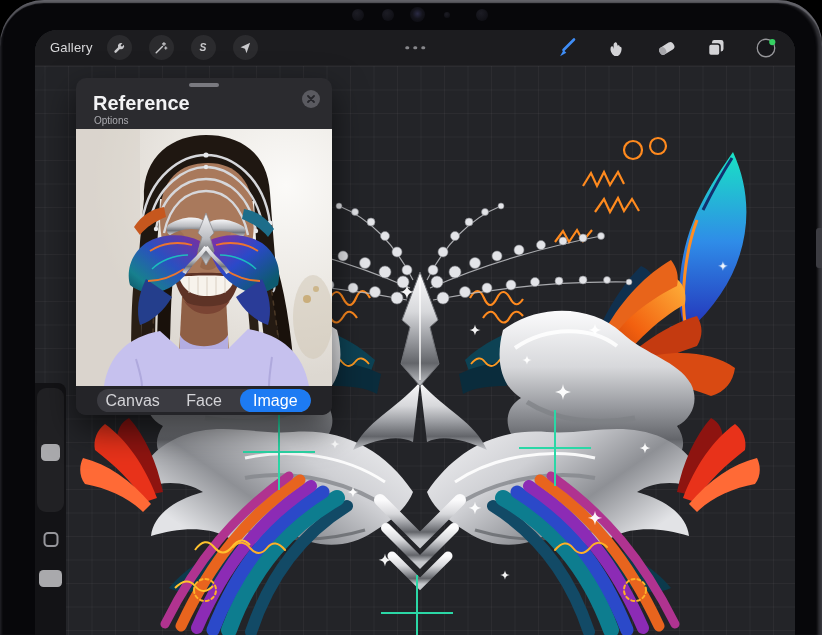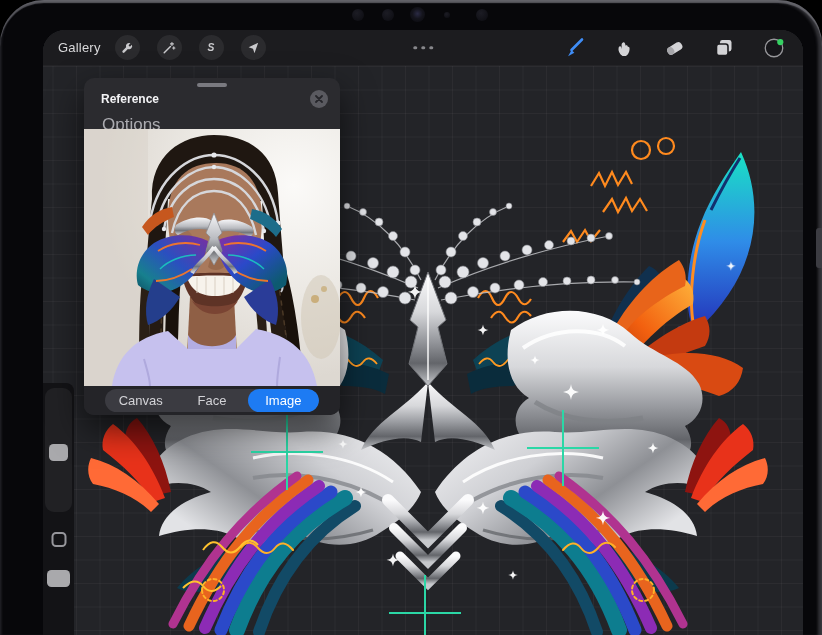--- a/index.html
+++ b/index.html
@@ -13,21 +13,21 @@
                inset 2px 0 2px rgba(70,70,78,.28);}
   .cam-dot{position:absolute;border-radius:50%;background:radial-gradient(circle at 40% 35%, #1c1c24 0%, #101016 70%);}
   .cam-dot.d1{left:352px;top:9px;width:12px;height:12px;}
   .cam-dot.d2{left:382px;top:9px;width:12px;height:12px;}
   .cam-dot.d3{left:410px;top:7px;width:15px;height:15px;background:radial-gradient(circle at 50% 45%, #2a2a44 0%, #14141c 45%, #0e0e14 75%);}
   .cam-dot.d4{left:444px;top:12px;width:6px;height:6px;}
   .cam-dot.d5{left:476px;top:9px;width:12px;height:12px;}
   .side-button{position:absolute;right:0;top:228px;width:6px;height:40px;background:#3c3c42;border-radius:3px 0 0 3px;}
 
   
-  .screen{position:absolute;left:43px;top:30px;width:760px;height:605px;
+  .screen{position:absolute;left:35px;top:30px;width:760px;height:605px;
     background:#232428;border-radius:22px 22px 0 0;overflow:hidden;}
 
   .canvas{position:absolute;inset:0;background-color:#232428;
     background-image:linear-gradient(rgba(255,255,255,.04) 1px,transparent 1px),
                      linear-gradient(90deg,rgba(255,255,255,.04) 1px,transparent 1px);
     background-size:23.5px 23.5px;background-position:9.5px 36px;}
   .artwork{position:absolute;inset:0;}
 
   
   .crosshair{position:absolute;width:72px;height:76px;pointer-events:none;}
@@ -61,30 +61,30 @@
   .handle-size{top:56px;}
   .handle-opacity{position:absolute;left:4px;right:4px;top:187px;height:17px;background:#a9a9ac;border-radius:4.5px;}
   .modify-btn{position:absolute;left:50%;transform:translateX(-50%);top:149px;width:15px;height:15px;
     border:2px solid #96969b;border-radius:4.5px;background:transparent;}
 
   
   .ref-panel{position:absolute;left:41px;top:48px;width:256px;height:337px;background:#2b2b2f;
     border-radius:10px;box-shadow:0 14px 34px rgba(0,0,0,.6);z-index:7;}
   .ref-grab{position:absolute;top:5px;left:50%;transform:translateX(-50%);width:30px;height:3.5px;
     background:#7a7a80;border-radius:2px;}
-  .ref-title{position:absolute;left:17px;top:14px;color:#f3f3f5;font-size:12px;font-weight:700;}
-  .ref-subtitle{position:absolute;left:18px;top:37px;color:#ababb0;font-size:17px;}
+  .ref-title{position:absolute;left:17px;top:14px;color:#f3f3f5;font-size:20px;font-weight:700;}
+  .ref-subtitle{position:absolute;left:18px;top:37px;color:#ababb0;font-size:10px;}
   .ref-close{position:absolute;top:12px;right:12px;width:18px;height:18px;border-radius:50%;
     background:#5a5a60;display:flex;align-items:center;justify-content:center;}
   .ref-image{position:absolute;top:51px;left:0;width:256px;height:257px;overflow:hidden;background:#e9e6e1;}
   .ref-image svg{display:block;}
   .ref-footer{position:absolute;bottom:0;left:0;right:0;height:29px;background:#242428;
     border-radius:0 0 10px 10px;display:flex;align-items:center;justify-content:center;}
   .segmented{display:flex;width:214px;height:23px;background:#3b3b41;border-radius:12px;overflow:hidden;}
-  .segment{flex:1;display:flex;align-items:center;justify-content:center;font-size:13px;
+  .segment{flex:1;display:flex;align-items:center;justify-content:center;font-size:16px;
     color:#d3d3d7;border-radius:12px;cursor:default;}
   .segment.active{background:var(--accent,#1d7bf3);color:#fff;font-weight:400;}
 </style>
 </head>
 <body>
 
 <div class="device">
   <span class="cam-dot d1"></span>
   <span class="cam-dot d2"></span>
   <span class="cam-dot d3"></span>

